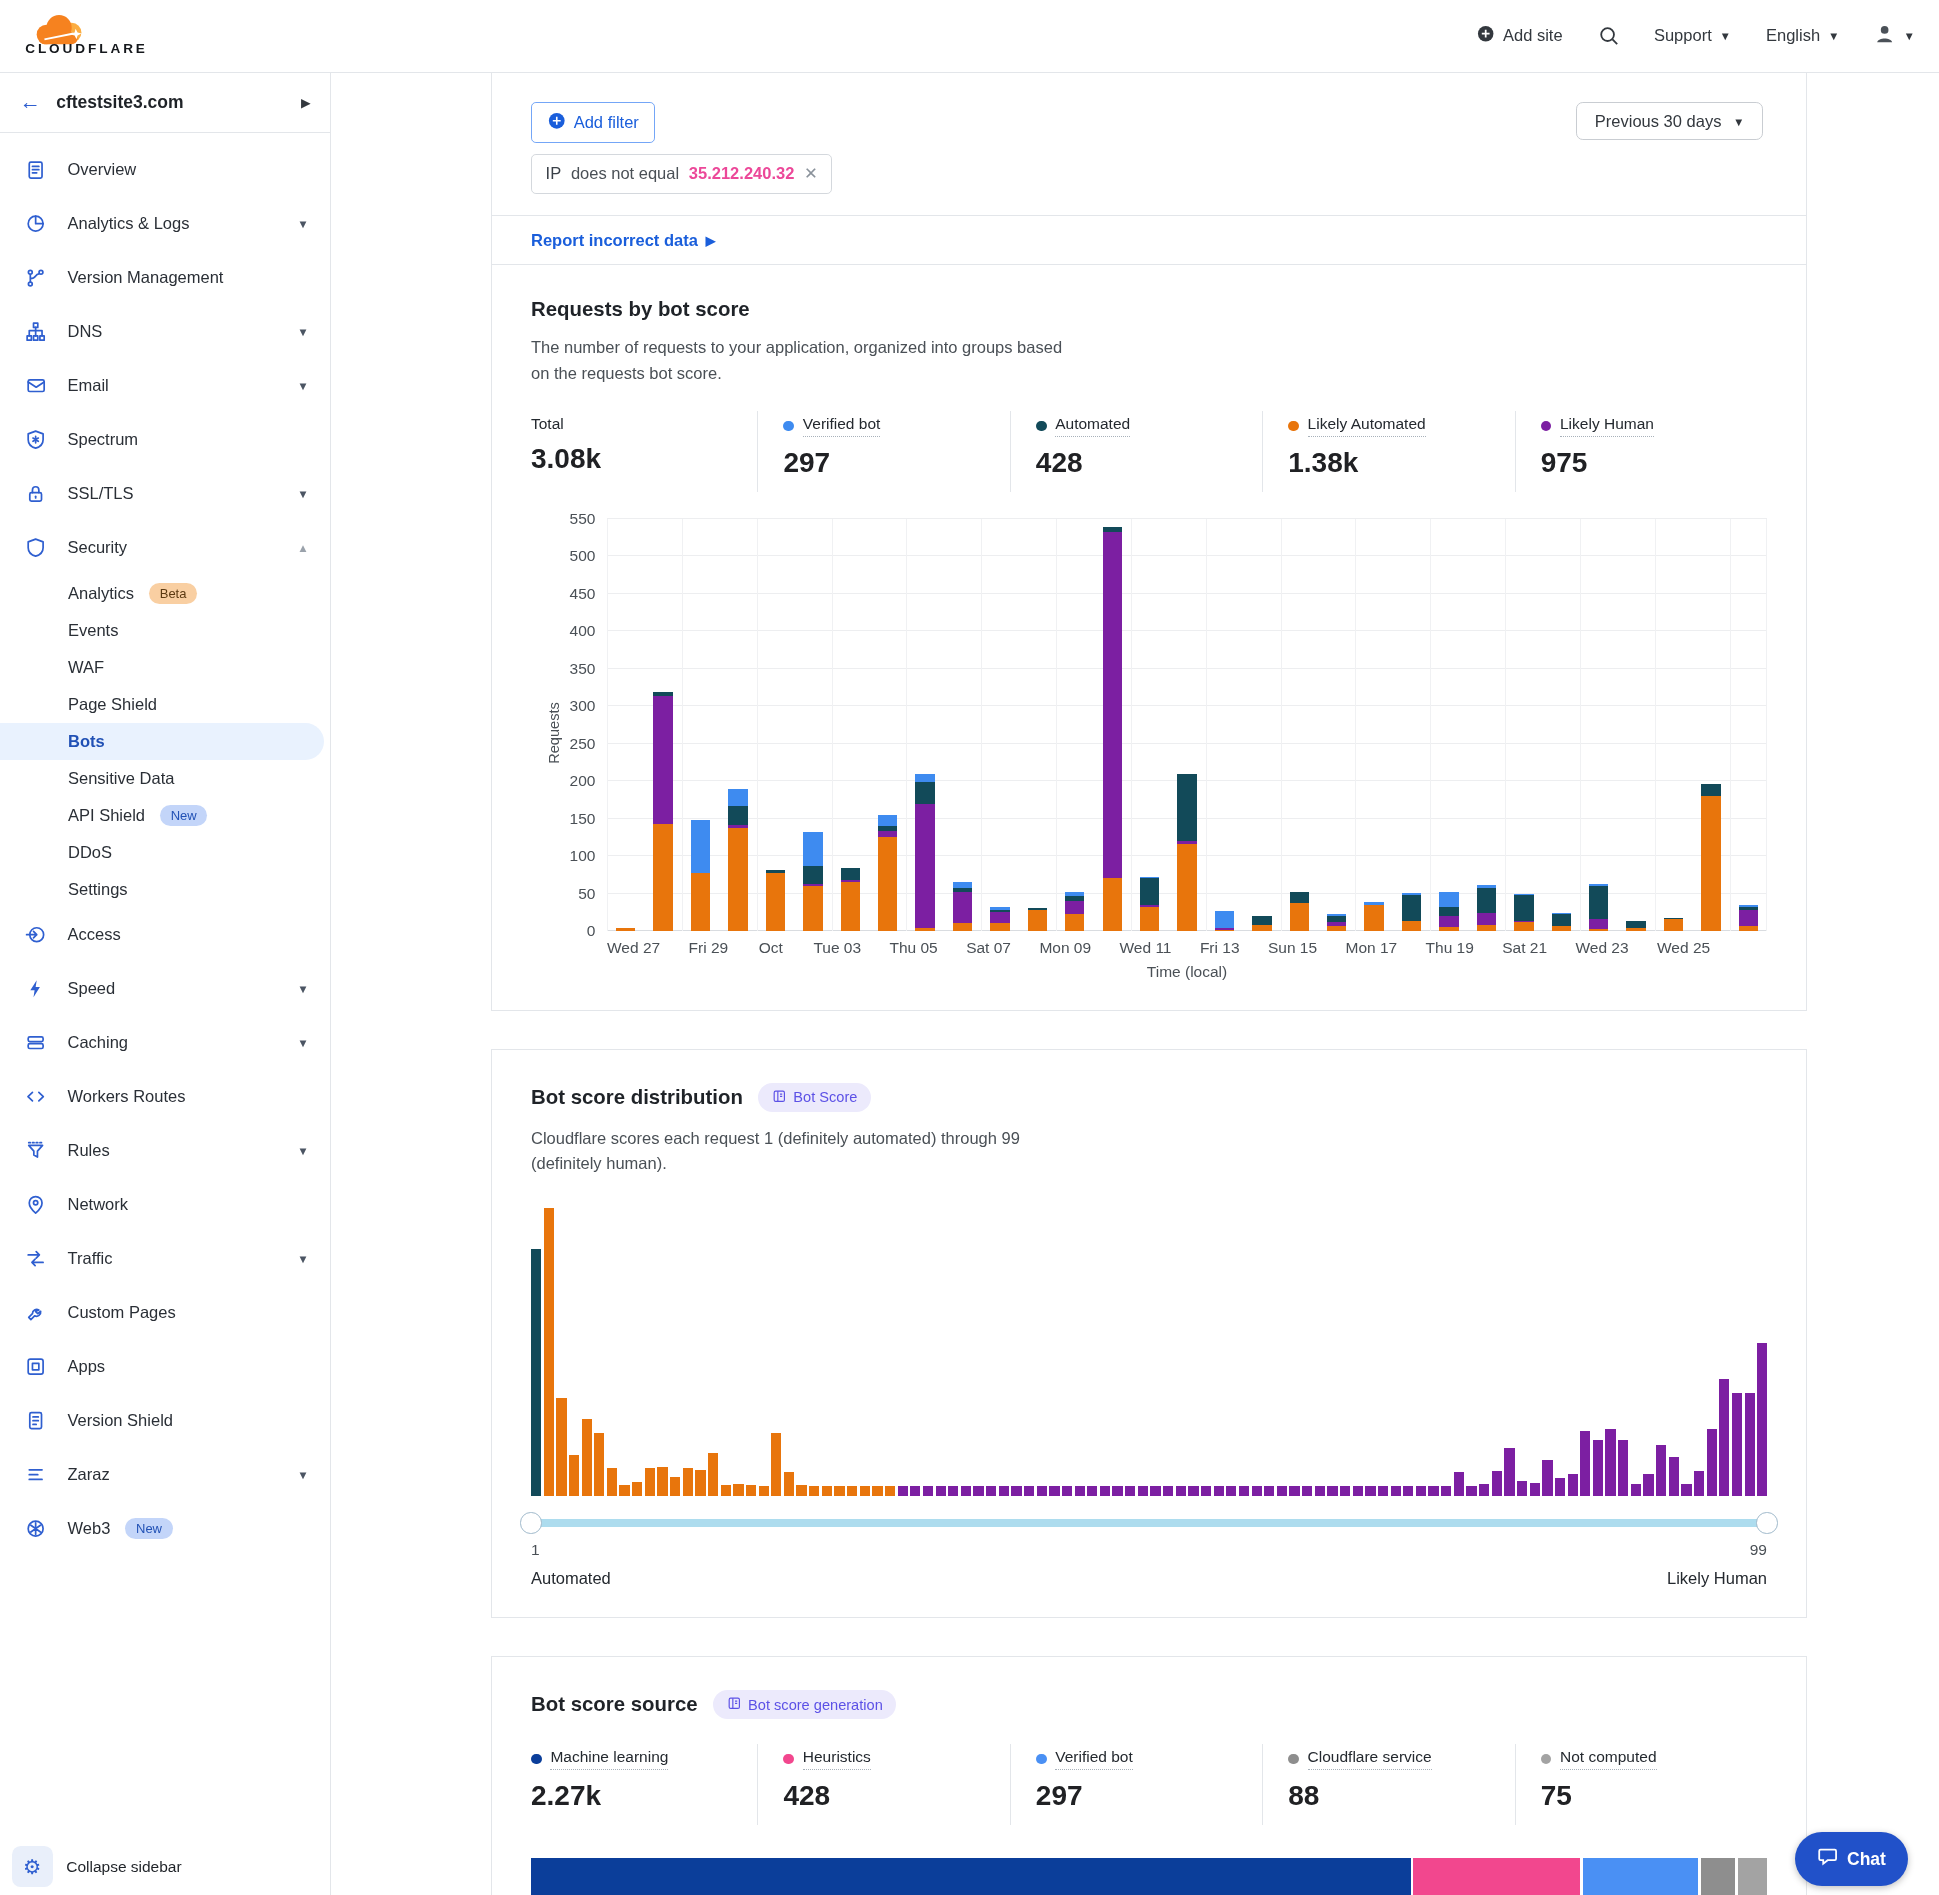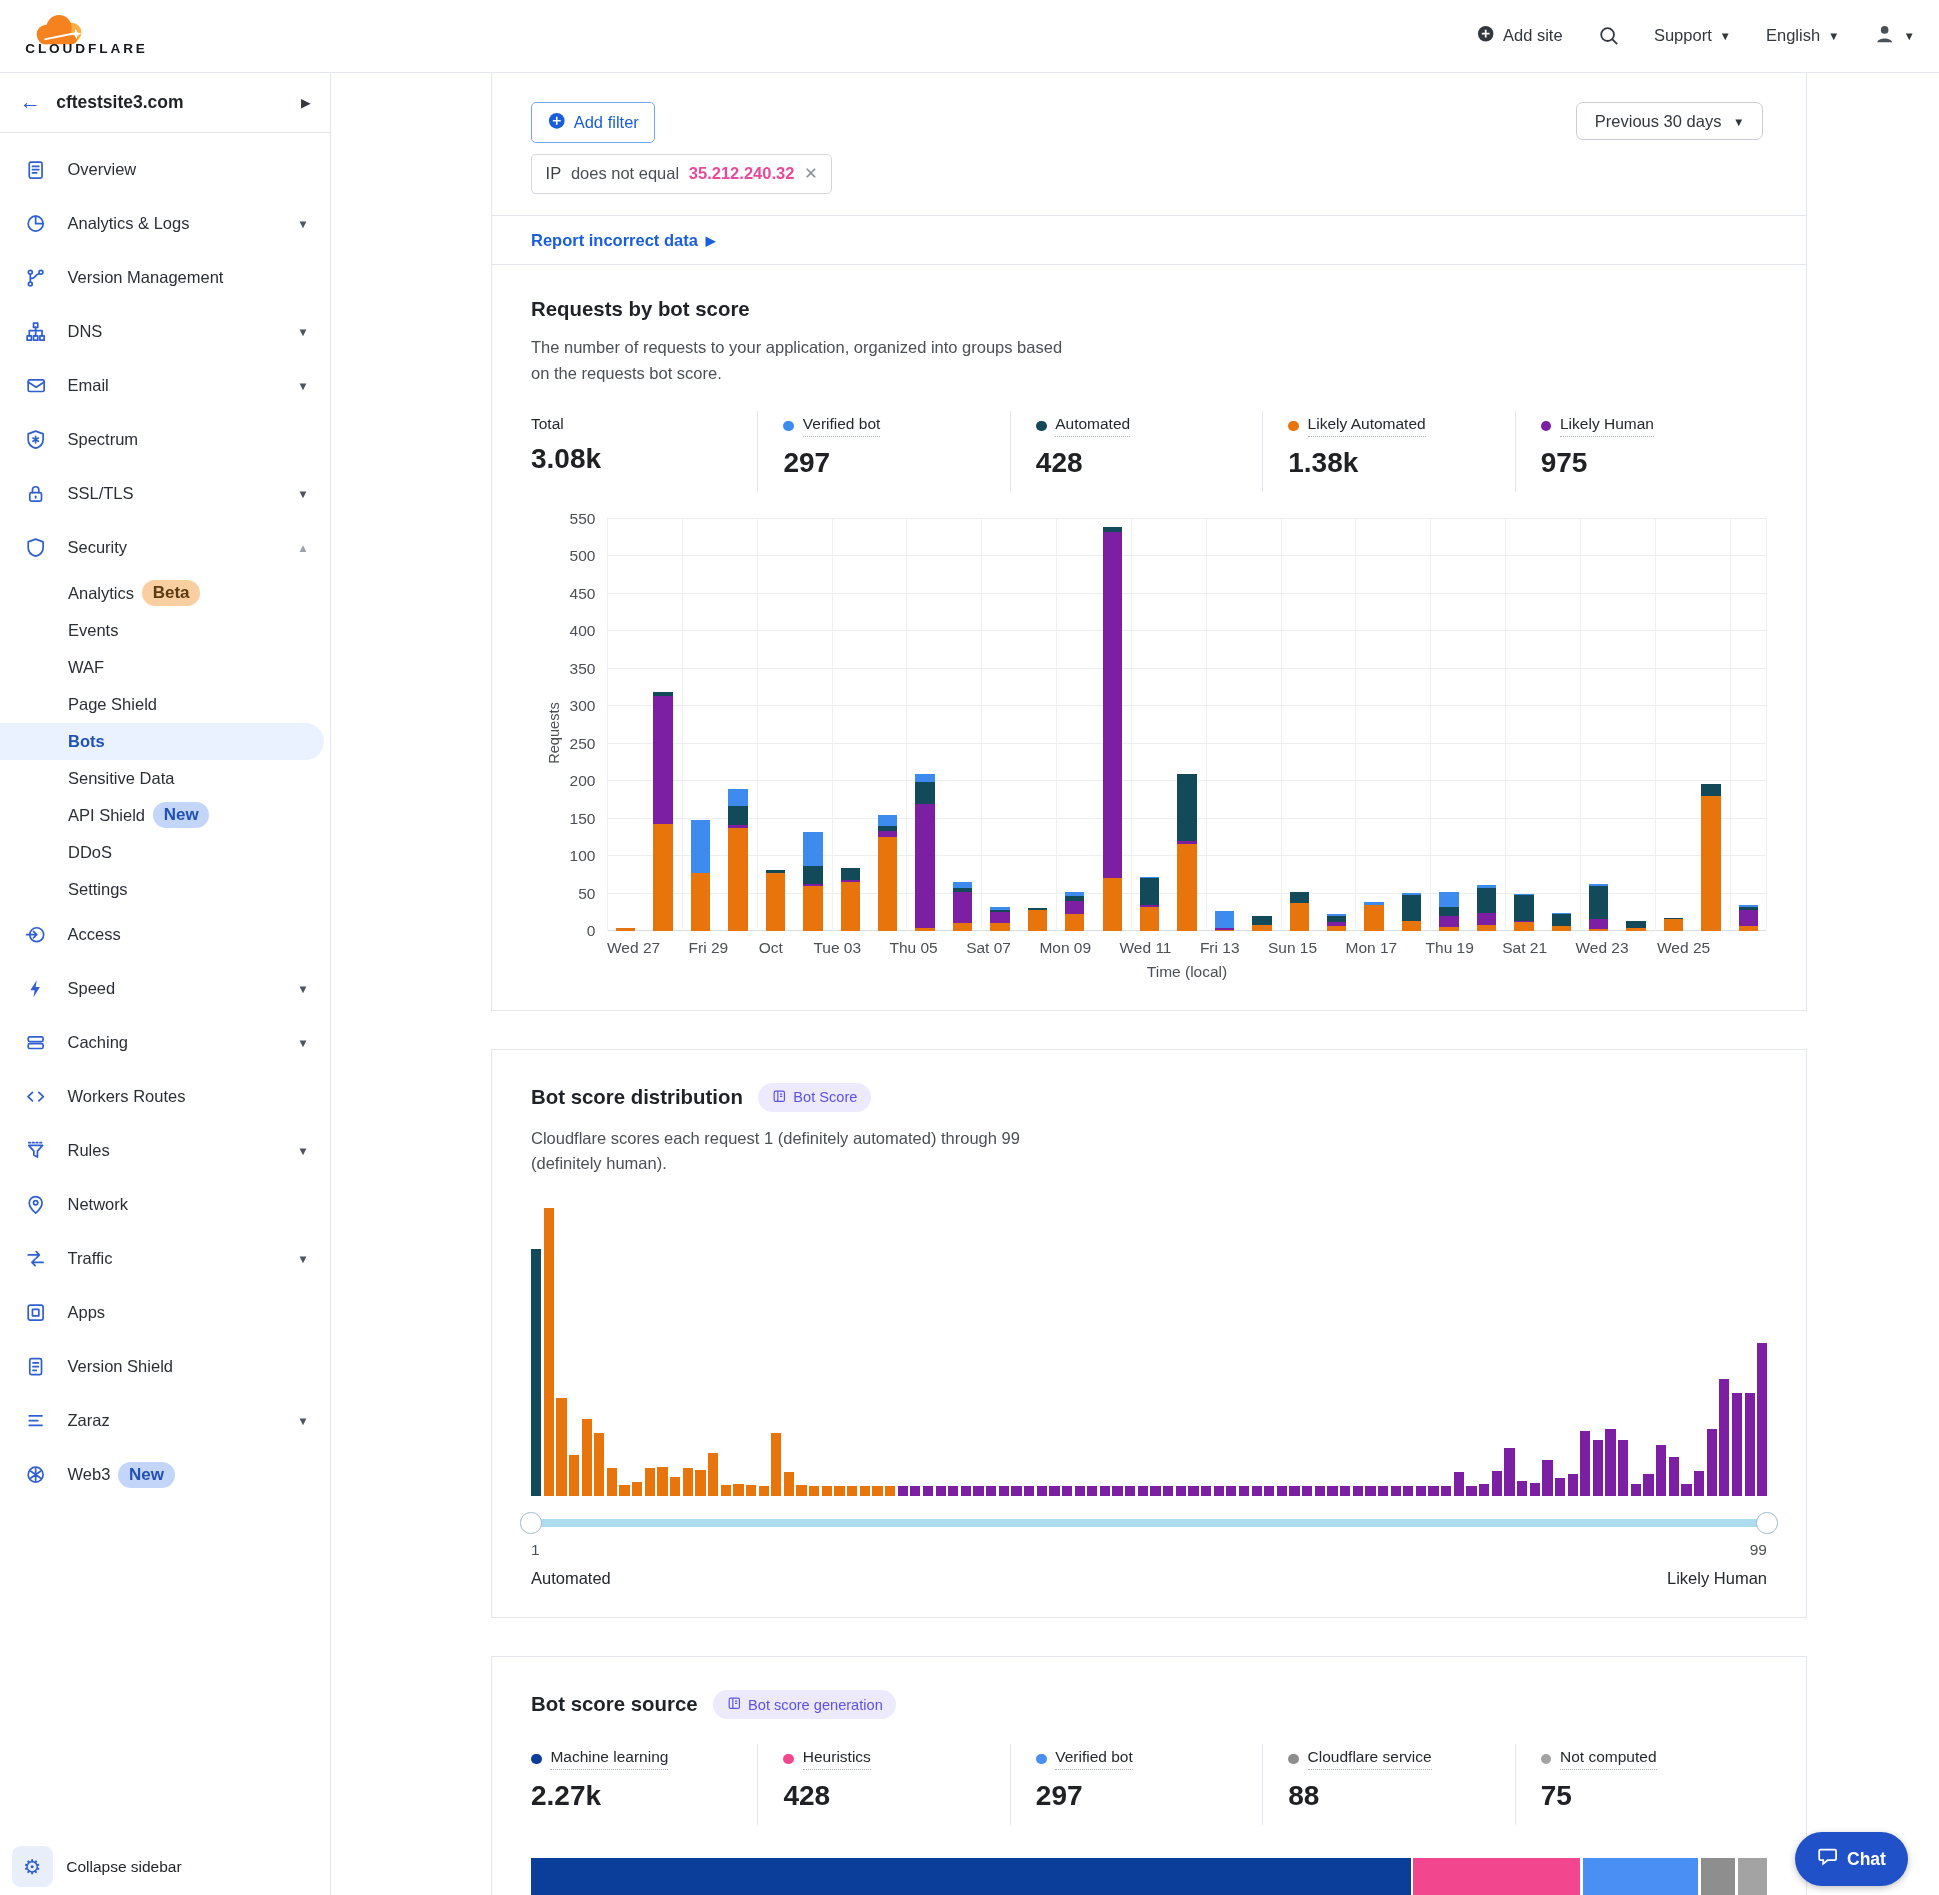--- a/index.html
+++ b/index.html
@@ -27,21 +27,21 @@
   .nav { padding:9.7px 0 0 0; }
   .nav-item { display:flex; align-items:center; height:54px; padding:0 21.3px 0 25px; cursor:pointer; }
   .nav-item .nicon { width:25px; height:21.3px; color:#2F5FD0; margin-right:17.5px; display:flex; align-items:center; }
   .nav-item .nlabel { font-size:16.5px; color:#2A2F36; }
   .nav-item .ncaret { margin-left:auto; font-size:11.6px; color:#4B5563; }
   .nav-sub { }
   .nav-sub-item { display:flex; align-items:center; height:37px; padding:0 21.3px 0 68px; cursor:pointer; }
   .nav-sub-item .nlabel { font-size:16.5px; color:#2A2F36; }
   .nav-sub-item.active { background:#E9F2FE; border-radius:0 9703px 9703px 0; margin-right:5.8px; }
   .nav-sub-item.active .nlabel { color:#2151B5; font-weight:700; }
-  .badge { font-size:17px; border-radius:9703px; padding:2.9px 10.7px; margin-left:8px; font-weight:700; }
+  .badge { font-size:13px; border-radius:9703px; padding:2.9px 10.7px; margin-left:15px; font-weight:400; }
   .badge.beta { background:#F9CFA2; color:#5C3A12; }
   .badge.new { background:#C3D5F9; color:#2151B5; }
   .collapse-row { position:absolute; left:11.6px; bottom:7.8px; display:flex; align-items:center; gap:13.6px; }
   .gear-btn { width:41px; height:41px; border-radius:8.7px; background:#E9EFFA; display:flex; align-items:center;
               justify-content:center; color:#2F5FD0; font-size:20.4px; cursor:pointer; }
   .collapse-label { font-size:15.5px; color:#1F2328; cursor:pointer; }
 
   
   .main { position:absolute; left:491px; top:73px; width:1316px; }
   .card { background:#fff; border:1px solid #E3E6EA; border-top:none; margin-bottom:5.8px; }
@@ -352,20 +352,28 @@
               <path d="M3 6.5h10M10.5 3.5l3 3-3 3"></path>
               <path d="M17 13.5H7M9.5 10.5l-3 3 3 3"></path>
             </svg>
           </span>
           <span class="nlabel">Traffic</span>
           <span class="ncaret">▼</span>
         </div>
         <div class="nav-item">
           <span class="nicon">
             <svg width="21.3" height="21.3" viewBox="0 0 20 20" fill="none" stroke="currentColor" stroke-width="1.6" stroke-linecap="round" stroke-linejoin="round">
+              <path d="M13 7.5a4 4 0 00-6 3.5L3.5 14.5l2 2L9 13a4 4 0 005.7-4.3L12 11l-2-2z"></path>
+            </svg>
+          </span>
+          <span class="nlabel">Custom Pages</span>
+        </div>
+        <div class="nav-item">
+          <span class="nicon">
+            <svg width="21.3" height="21.3" viewBox="0 0 20 20" fill="none" stroke="currentColor" stroke-width="1.6" stroke-linecap="round" stroke-linejoin="round">
               <rect x="3" y="3" width="14" height="14" rx="2"></rect>
               <rect x="7" y="7" width="6" height="6"></rect>
             </svg>
           </span>
           <span class="nlabel">Apps</span>
         </div>
         <div class="nav-item">
           <span class="nicon">
             <svg width="21.3" height="21.3" viewBox="0 0 20 20" fill="none" stroke="currentColor" stroke-width="1.6" stroke-linecap="round" stroke-linejoin="round">
               <rect x="4.5" y="2.5" width="11" height="15" rx="1.5"></rect>

